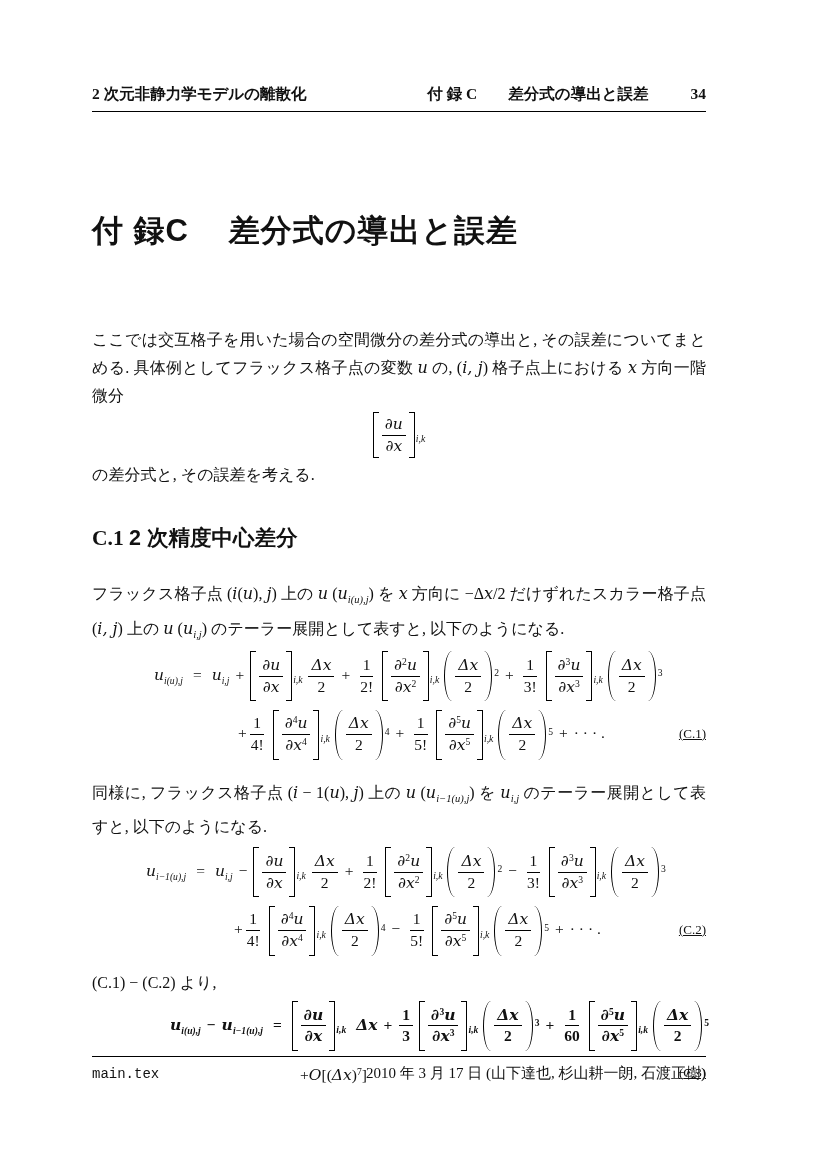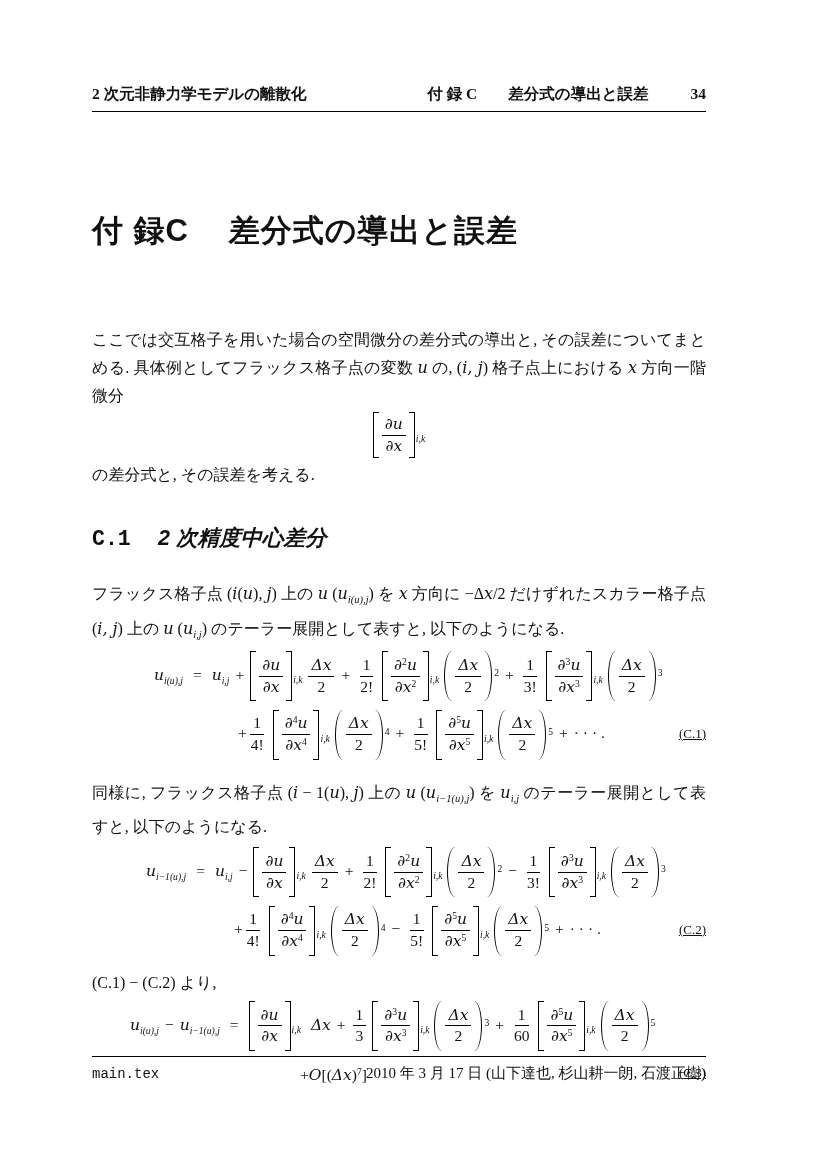--- a/index.html
+++ b/index.html
@@ -24,36 +24,36 @@
   .p1{margin-top:74px;}
   .p2{margin-top:2px;}
   .p-after-sec{margin-top:28px;}
   .p-mid{margin-top:18px;}
   .p-from{margin-top:12px;}
   .ri{font-style:italic;font-family:"DejaVu Serif",serif;}
   sub.rsub{font-style:italic;font-size:0.66em;}
 
   
   .section-heading{margin:34px 0 0 0;font-size:21.5px;font-weight:bold;}
-  .sec-no{font-family:Liberation Mono, monospace;margin-right:22px;}
-  .sec-text{font-family:"Liberation Sans","DejaVu Sans",sans-serif;font-style:italic;}
+  .sec-no{font-family:Liberation Serif, serif;}
+  .sec-text{font-family:"Liberation Sans","DejaVu Sans",sans-serif;}
 
   
   .disp-eq{margin-top:0;text-align:center;line-height:48px;font-size:15.5px;white-space:nowrap;}
   .eq-block{position:relative;font-size:15.5px;}
   .eq-c1{margin-top:0;}
   .eq-c2{margin-top:4px;}
   .eq-c3{margin-top:2px;}
   .eq-line{position:relative;line-height:52px;white-space:nowrap;}
   .eq-line.short{line-height:30px;}
   .ind-c1a{margin-left:62px;}
   .ind-c1b{margin-left:146px;}
   .ind-c2a{margin-left:54px;}
   .ind-c2b{margin-left:142px;}
-  .ind-c3a{margin-left:38px;}
+  .ind-c3a{margin-left:78px;font-weight:bold;}
   .ind-c3b{margin-left:208px;}
   .eq-no{position:absolute;right:0;top:50%;transform:translateY(-50%);font-style:normal;font-size:13px;text-decoration:underline;}
 
   
   .m-it{font-style:italic;font-family:"DejaVu Serif",serif;}
   .m-rm{font-family:"Liberation Serif","DejaVu Serif",serif;}
   .m-op{margin:0 6px;}
   .m-rel{margin:0 10px;}
   .m-sb{font-size:0.62em;font-style:italic;vertical-align:-0.45em;}
   .m-sp{font-size:0.62em;vertical-align:0.55em;}

